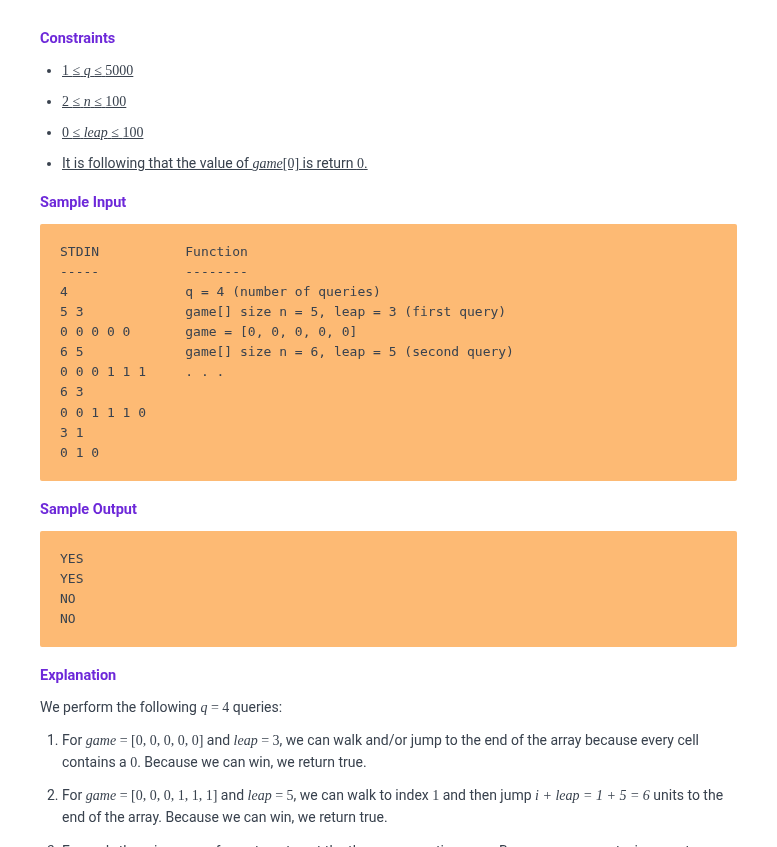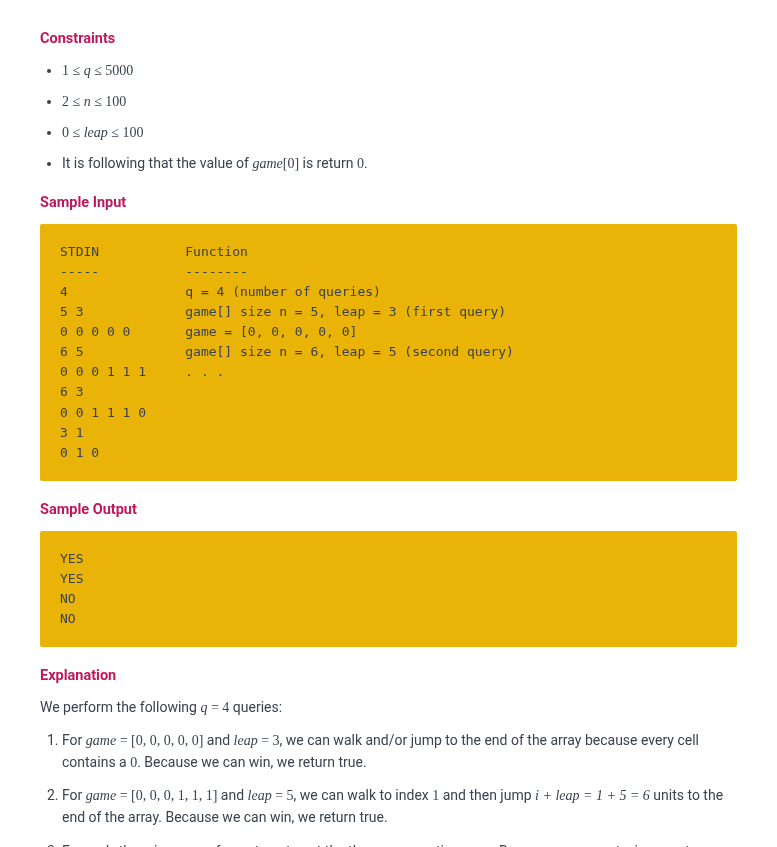--- a/index.html
+++ b/index.html
@@ -8,42 +8,43 @@
     padding: 10px 40px 30px 40px;
     font-family: -apple-system, BlinkMacSystemFont, "Segoe UI", Roboto, "Helvetica Neue", Arial, sans-serif;
     font-size: 14px;
     color: #39424e;
     background: #ffffff;
     width: 777px;
     line-height: 1.5;
   }
   .section-heading {
     font-weight: 700;
-    color: #be185d;
+    color: #6d28d9;
     margin: 18px 0 10px 0;
     font-size: 14.5px;
   }
   ul.constraints {
     margin: 8px 0 0 0;
     padding-left: 22px;
   }
   ul.constraints li {
     margin: 10px 0;
     font-size: 14px;
+    text-decoration: underline;
   }
   .math {
     font-family: Georgia, "Times New Roman", serif;
     font-style: italic;
   }
   .mathrm {
     font-family: Georgia, "Times New Roman", serif;
     font-style: normal;
   }
   pre.codeblock {
-    background: #eab308;
+    background: #fdba74;
     border-radius: 2px;
     padding: 18px 20px;
     font-family: "Consolas", "Menlo", "Monaco", monospace;
     font-size: 13px;
     line-height: 1.55;
     color: #39424e;
     white-space: pre;
     overflow-x: auto;
     margin: 8px 0 18px 0;
   }

